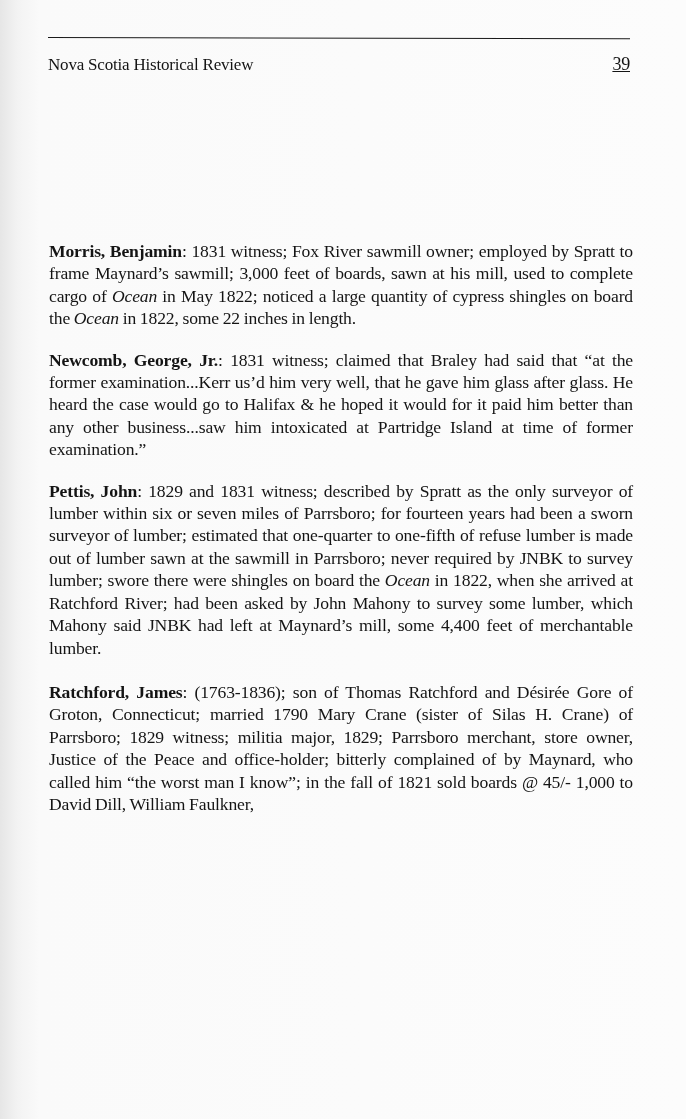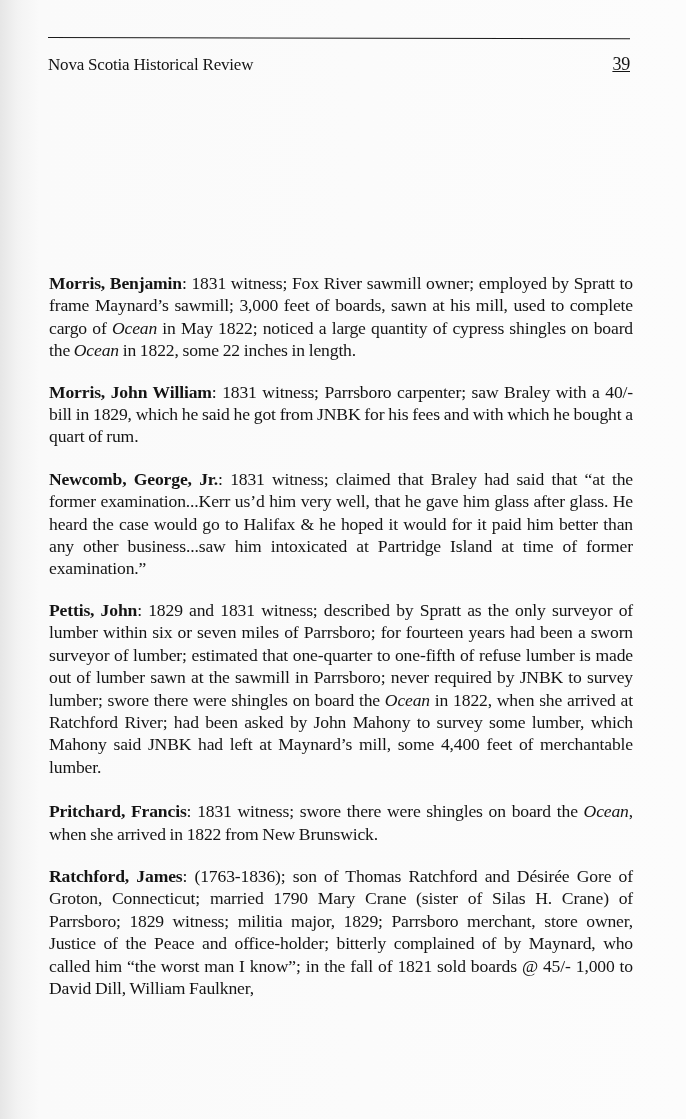--- a/index.html
+++ b/index.html
@@ -44,21 +44,20 @@
     }
     .running-head .page-number {
       font-size: 18px;
       text-decoration: underline;
     }
     .entries {
       position: absolute;
       left: 49px;
       top: 240px;
       width: 584px;
-      margin-top: 32px;
     }
     .entry {
       margin: 0 0 18px 0;
       font-size: 17.6px;
       line-height: 22.4px;
       text-align: justify;
       letter-spacing: -0.15px;
       word-spacing: -0.5px;
     }
     .entry .name {
@@ -81,29 +80,23 @@
   <div class="header-rule"></div>
   <div class="running-head">
     <span>Nova Scotia Historical Review</span>
     <span class="page-number">39</span>
   </div>
 
   <div class="entries">
     <p class="entry e-morris-b">
       <span class="name">Morris, Benjamin</span><span>: </span><span class="body"><span>1831 witness; Fox River sawmill owner; employed by Spratt to frame Maynard’s sawmill; 3,000 feet of boards, sawn at his mill, used to complete cargo of </span><i>Ocean</i><span> in May 1822; noticed a large quantity of cypress shingles on board the </span><i>Ocean</i><span> in 1822, some 22 inches in length.</span></span>
     </p>
-    <p class="entry e-morris-jw">
-      <span class="name">Morris, John William</span><span>: </span><span class="body"><span>1831 witness; Parrsboro carpenter; saw Braley with a 40/- bill in 1829, which he said he got from JNBK for his fees and with which he bought a quart of rum.</span></span>
-    </p>
     <p class="entry e-newcomb">
       <span class="name">Newcomb, George, Jr.</span><span>: </span><span class="body"><span>1831 witness; claimed that Braley had said that “at the former examination...Kerr us’d him very well, that he gave him glass after glass. He heard the case would go to Halifax &amp; he hoped it would for it paid him better than any other business...saw him intoxicated at Partridge Island at time of former examination.”</span></span>
     </p>
     <p class="entry e-pettis">
       <span class="name">Pettis, John</span><span>: </span><span class="body"><span>1829 and 1831 witness; described by Spratt as the only surveyor of lumber within six or seven miles of Parrsboro; for fourteen years had been a sworn surveyor of lumber; estimated that one-quarter to one-fifth of refuse lumber is made out of lumber sawn at the sawmill in Parrsboro; never required by JNBK to survey lumber; swore there were shingles on board the </span><i>Ocean</i><span> in 1822, when she arrived at Ratchford River; had been asked by John Mahony to survey some lumber, which Mahony said JNBK had left at Maynard’s mill, some 4,400 feet of merchantable lumber.</span></span>
-    </p>
-    <p class="entry e-pritchard">
-      <span class="name">Pritchard, Francis</span><span>: </span><span class="body"><span>1831 witness; swore there were shingles on board the </span><i>Ocean</i><span>, when she arrived in 1822 from New Brunswick.</span></span>
     </p>
     <p class="entry e-ratchford">
       <span class="name">Ratchford, James</span><span>: </span><span class="body"><span>(1763-1836); son of Thomas Ratchford and Désirée Gore of Groton, Connecticut; married 1790 Mary Crane (sister of Silas H. Crane) of Parrsboro; 1829 witness; militia major, 1829; Parrsboro merchant, store owner, Justice of the Peace and office-holder; bitterly complained of by Maynard, who called him “the worst man I know”; in the fall of 1821 sold boards @ 45/- 1,000 to David Dill, William Faulkner,</span></span>
     </p>
   </div>
 </div>
 
 </body></html>

